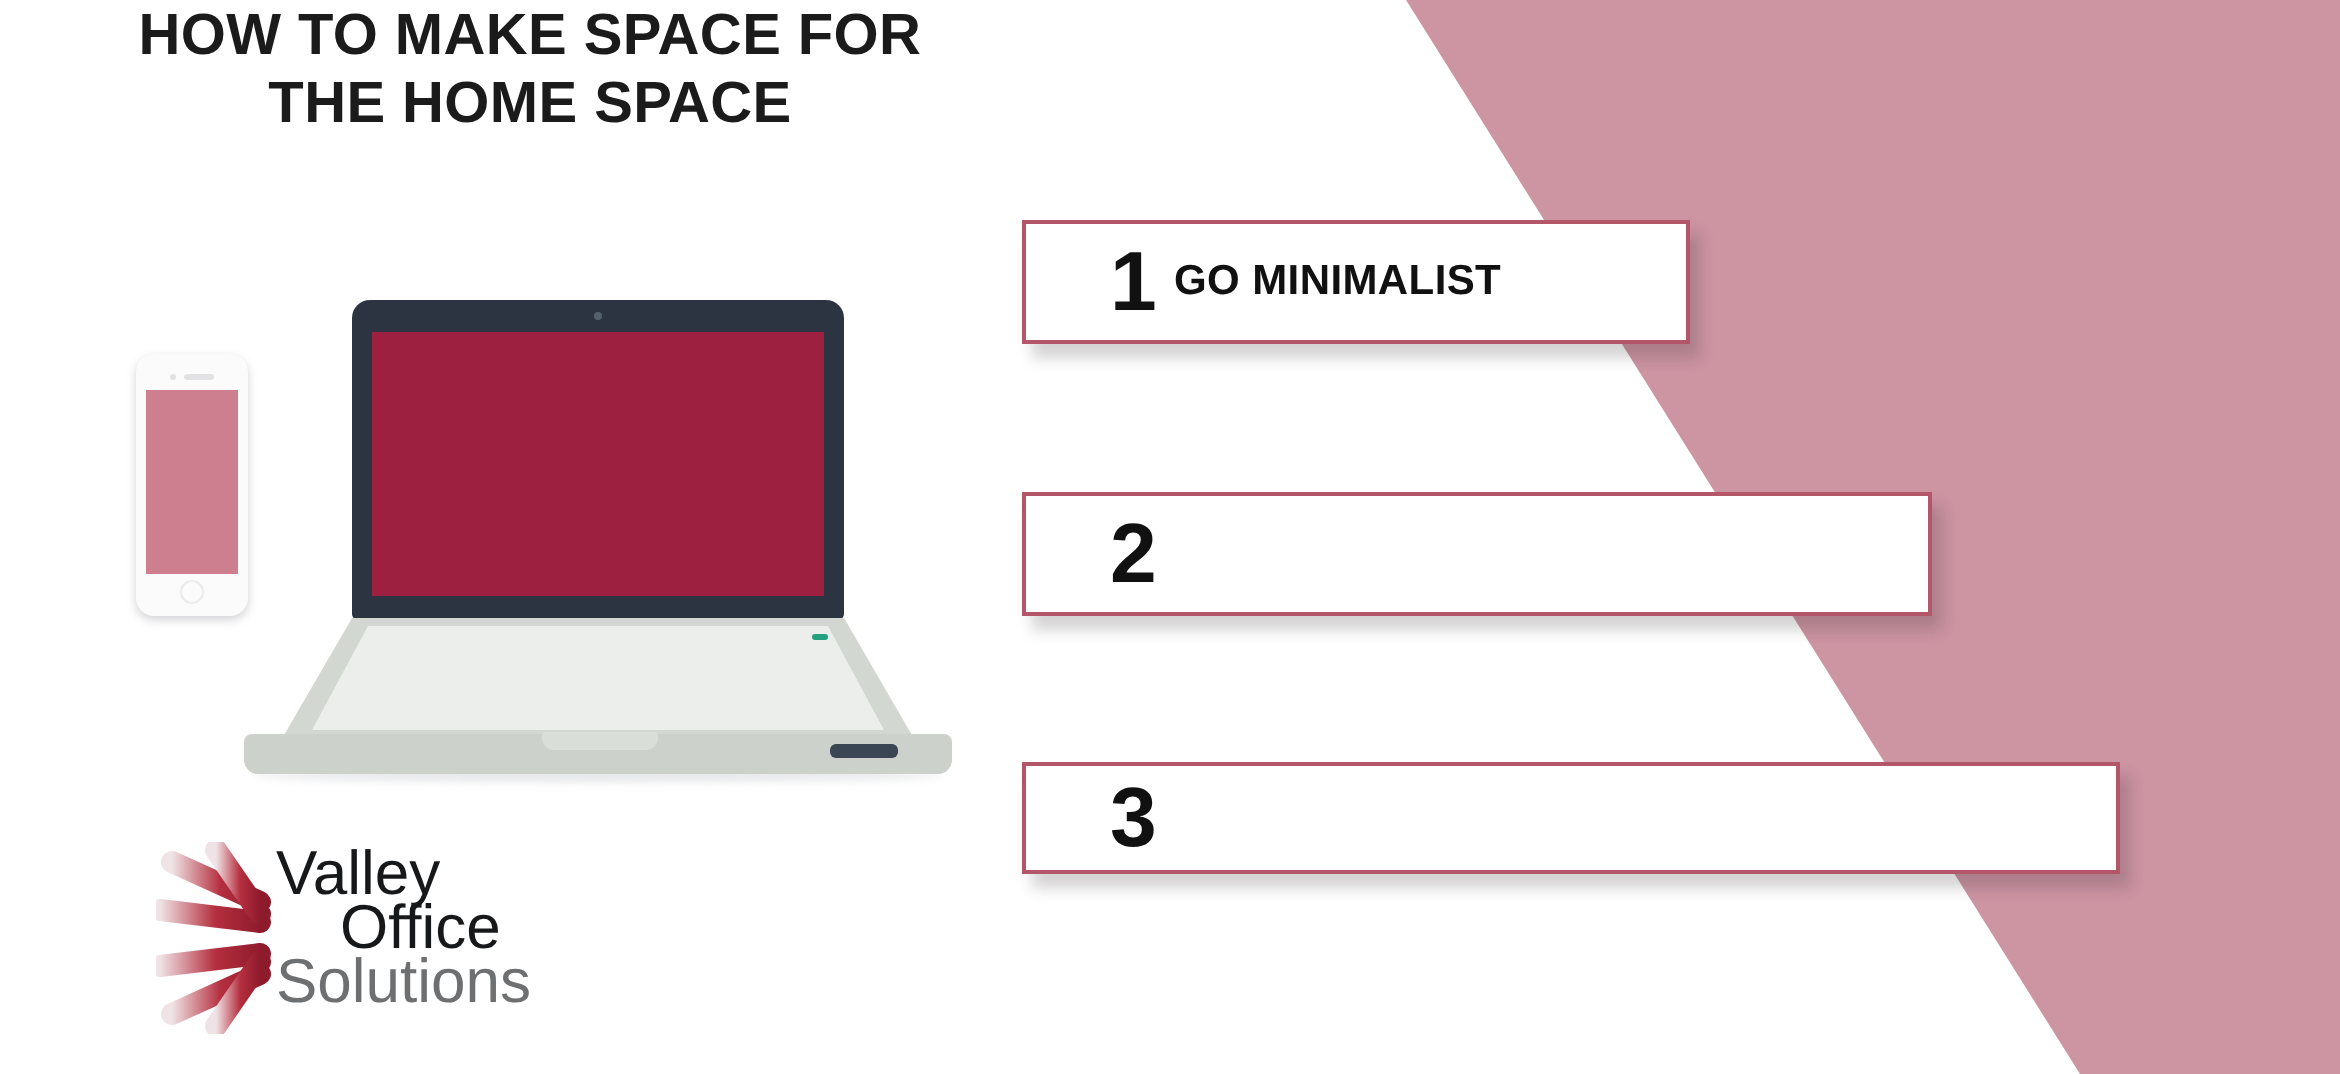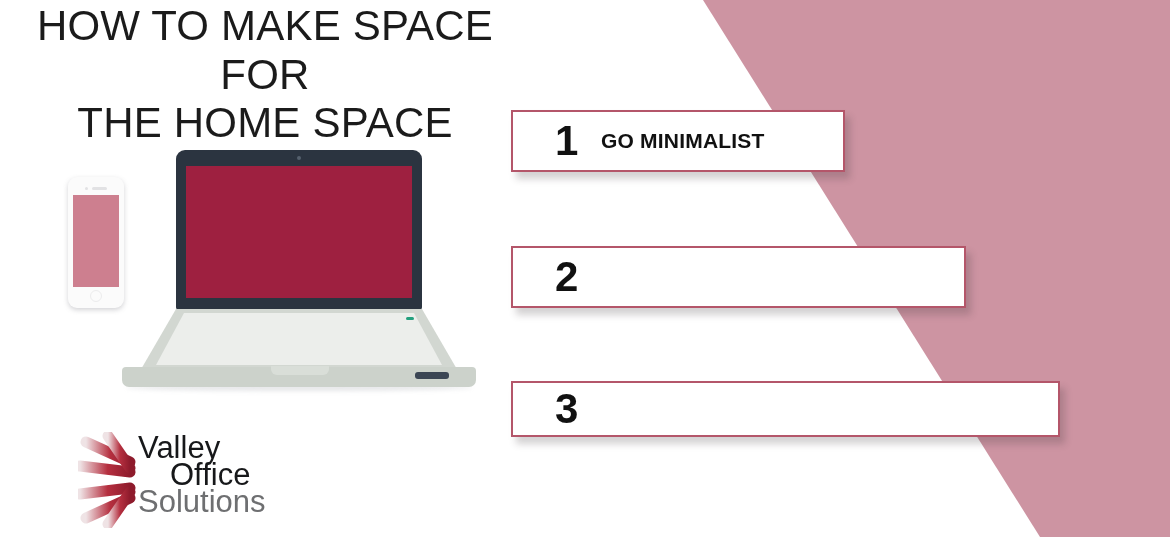--- a/index.html
+++ b/index.html
@@ -26,22 +26,22 @@
   }
 
   
   .headline {
     position: absolute;
     left: 30px;
     top: 2px;
     width: 470px;
     text-align: center;
     color: #1b1b1b;
-    font-weight: normal;
-    font-size: 42px;
+    font-weight: bold;
+    font-size: 29px;
     line-height: 1.16;
     letter-spacing: 0.2px;
     z-index: 5;
   }
   .headline .l2 { display: block; }
 
   
   .phone {
     position: absolute;
     left: 68px;
@@ -202,29 +202,29 @@
     color: #111111;
     line-height: 1;
     margin-left: 42px;
     width: 32px;
   }
   .tip-label {
     font-size: 21px;
     font-weight: bold;
     color: #111111;
     letter-spacing: 0.2px;
-    margin-left: 14px;
+    margin-left: 0;
     white-space: nowrap;
   }
   #tip-1 { left: 511px; top: 110px; width: 334px; height: 62px; }
   #tip-2 { left: 511px; top: 246px; width: 455px; height: 62px; }
   #tip-3 { left: 511px; top: 381px; width: 549px; height: 56px; }
 
   
-  .logo { position: absolute; left: 78px; top: 430px; width: 200px; height: 100px; z-index: 5; }
+  .logo { position: absolute; left: 78px; top: 419px; width: 200px; height: 100px; z-index: 5; }
   .logo-mark { position: absolute; left: 0; top: 2px; width: 68px; height: 96px; }
   .logo-text { position: absolute; left: 60px; top: 0px; width: 200px; height: 96px; }
   .logo-line {
     position: absolute;
     font-size: 31px;
     line-height: 1;
     font-weight: normal;
     white-space: nowrap;
   }
   .logo-valley    { left: 0px;  top: 2px;  color: #17181a; }

